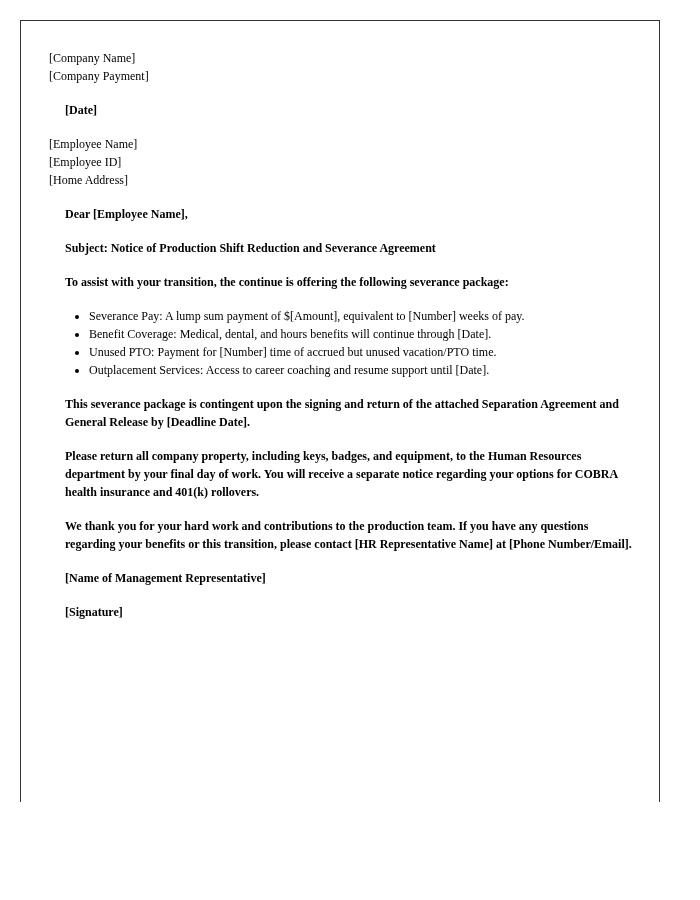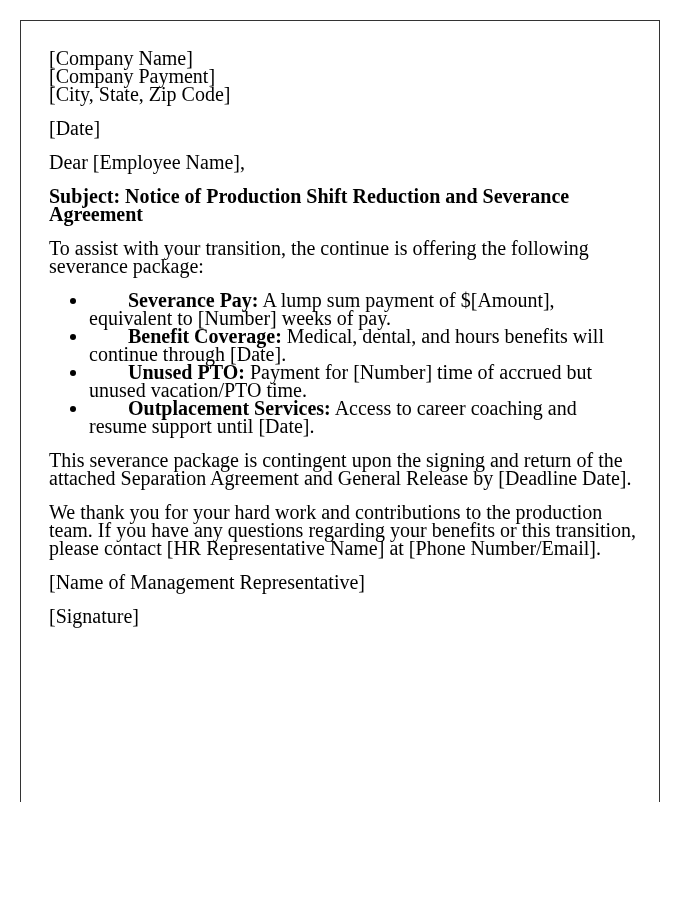--- a/index.html
+++ b/index.html
@@ -1,60 +1,65 @@
 <!DOCTYPE html>
 <html><head>
 <meta charset="utf-8">
 <style>
   html, body { margin:0; padding:0; background:#ffffff; }
   body { width:700px; height:900px; position:relative; overflow:hidden;
          font-family:"Liberation Serif", "DejaVu Serif", serif; color:#000; }
   .frame { position:absolute; left:20px; top:20px; width:640px; height:782px;
            border:1px solid #333; border-bottom:none; overflow:hidden; box-sizing:border-box; }
   .content { position:absolute; left:28px; top:28px; width:590px;
-             font-size:20px; line-height:18px; }
+             font-size:12px; line-height:18px; }
   .block { margin:0 0 16px 0; }
   .block p { margin:0; }
-  p.para { margin:0 0 16px 0; }
+  p.para { margin:0 0 16px 16px;font-weight:bold; }
   .subject { font-weight:bold; }
   ul.benefits { margin:0 0 16px 0; padding-left:40px; list-style:disc; }
   ul.benefits li { margin:0; }
-  ul.benefits li b { font-weight:bold;margin-left:39px; }
+  ul.benefits li b { font-weight:normal; }
 </style>
 </head>
 <body>
 
 <div class="frame">
   <div class="content">
 
     <div class="block">
       <p>[Company Name]</p>
       <p>[Company Payment]</p>
-      <p>[City, State, Zip Code]</p>
     </div>
 
     <p class="para">[Date]</p>
 
+    <div class="block">
+      <p>[Employee Name]</p>
+      <p>[Employee ID]</p>
+      <p>[Home Address]</p>
+    </div>
 
     <p class="para">Dear [Employee Name],</p>
 
     <p class="para subject">Subject: Notice of Production Shift Reduction and Severance Agreement</p>
 
 
     <p class="para">To assist with your transition, the continue is offering the following severance package:</p>
 
     <ul class="benefits">
       <li><b>Severance Pay:</b><span> A lump sum payment of $[Amount], equivalent to [Number] weeks of pay.</span></li>
       <li><b>Benefit Coverage:</b><span> Medical, dental, and hours benefits will continue through [Date].</span></li>
       <li><b>Unused PTO:</b><span> Payment for [Number] time of accrued but unused vacation/PTO time.</span></li>
       <li><b>Outplacement Services:</b><span> Access to career coaching and resume support until [Date].</span></li>
     </ul>
 
     <p class="para">This severance package is contingent upon the signing and return of the attached Separation Agreement and General Release by [Deadline Date].</p>
 
+    <p class="para">Please return all company property, including keys, badges, and equipment, to the Human Resources department by your final day of work. You will receive a separate notice regarding your options for COBRA health insurance and 401(k) rollovers.</p>
 
     <p class="para">We thank you for your hard work and contributions to the production team. If you have any questions regarding your benefits or this transition, please contact [HR Representative Name] at [Phone Number/Email].</p>
 
 
     <p class="para">[Name of Management Representative]</p>
 
     <p class="para">[Signature]</p>
 
   </div>
 </div>

